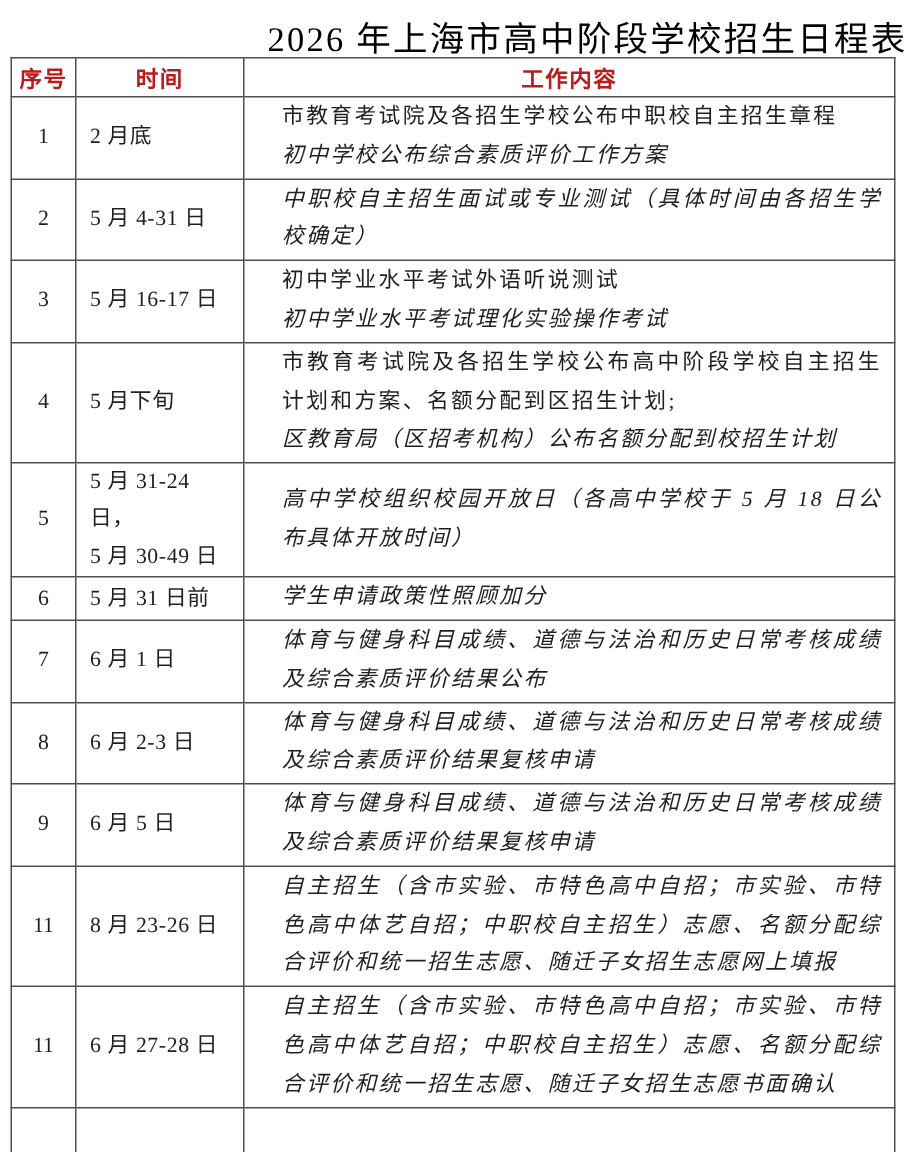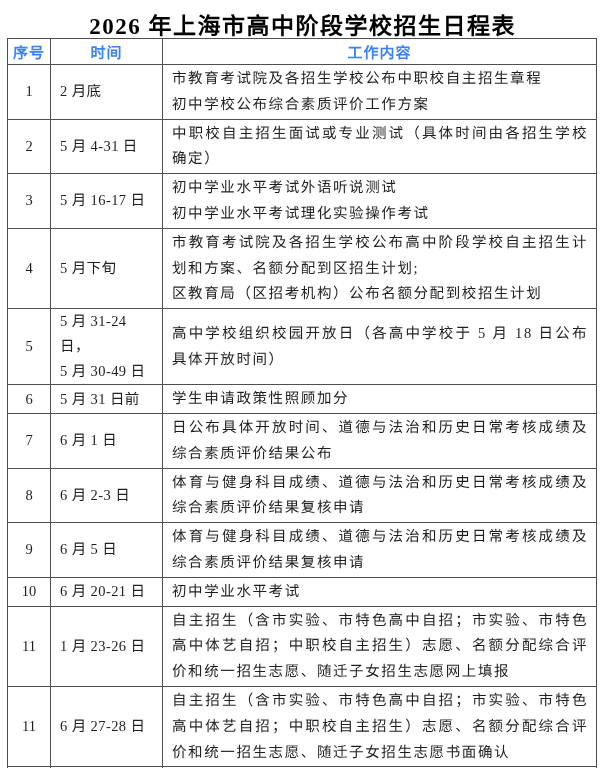--- a/index.html
+++ b/index.html
@@ -13,23 +13,23 @@
   }
   .page {
     width: 605px;
     height: 768px;
     background: #ffffff;
     position: relative;
   }
   .doc-title {
     padding-top: 7px;
     height: 38px;
-    text-align: center;
+    text-align: right;
     font-family: "Liberation Serif", "DejaVu Serif", serif;
-    font-weight: bold;
+    font-weight: normal;
     font-size: 23px;
     letter-spacing: 1.5px;
     color: #000000;
     white-space: nowrap;
   }
   table.schedule {
     border-collapse: collapse;
     table-layout: fixed;
     margin-left: 7px;
     width: 589px;
@@ -38,21 +38,21 @@
   col.c-time { width: 112px; }
   col.c-work { width: 434px; }
   th, td {
     border: 1px solid #4f4f4f;
     vertical-align: middle;
   }
   th {
     font-family: "Liberation Sans", "DejaVu Sans", sans-serif;
     font-weight: bold;
     font-size: 15px;
-    color: #3b82f6;
+    color: #b91c1c;
     height: 26px;
     letter-spacing: 1px;
   }
   td {
     font-size: 14.5px;
     color: #1f1f1f;
   }
   td.cell-no {
     text-align: center;
     letter-spacing: 0;
@@ -63,22 +63,22 @@
     letter-spacing: 0.4px;
     line-height: 25px;
   }
   td.cell-content {
     padding: 1px 8px 1px 9px;
     letter-spacing: 1.6px;
     line-height: 25.8px;
     text-align: justify;
     text-justify: inter-ideograph;
   }
-  td.cell-content .para { text-align: justify; }
-  td.cell-content .para:last-child { text-align-last: left; }
+  td.cell-content .para { text-align: justify; margin-left: 16px; }
+  td.cell-content .para:last-child { text-align-last: left; font-style: italic; }
   tr.lines-1 td { height: 25px; }
   tr.lines-2 td { height: 51px; }
   tr.lines-3 td { height: 76px; }
 </style>
 </head>
 <body>
 
 <div class="page">
   <div class="doc-title">2026 年上海市高中阶段学校招生日程表</div>
 
@@ -153,54 +153,45 @@
           <td class="cell-content">
             <div class="para">学生申请政策性照顾加分</div>
           </td>
         </tr>
         <tr class="lines-2">
           <td class="cell-no">7</td>
           <td class="cell-time">
             <div>6 月 1 日</div>
           </td>
           <td class="cell-content">
-            <div class="para">日公布具体开放时间、道德与法治和历史日常考核成绩及综合素质评价结果公布</div>
+            <div class="para">体育与健身科目成绩、道德与法治和历史日常考核成绩及综合素质评价结果公布</div>
           </td>
         </tr>
         <tr class="lines-2">
           <td class="cell-no">8</td>
           <td class="cell-time">
             <div>6 月 2-3 日</div>
           </td>
           <td class="cell-content">
             <div class="para">体育与健身科目成绩、道德与法治和历史日常考核成绩及综合素质评价结果复核申请</div>
           </td>
         </tr>
         <tr class="lines-2">
           <td class="cell-no">9</td>
           <td class="cell-time">
             <div>6 月 5 日</div>
           </td>
           <td class="cell-content">
             <div class="para">体育与健身科目成绩、道德与法治和历史日常考核成绩及综合素质评价结果复核申请</div>
           </td>
         </tr>
-        <tr class="lines-1">
-          <td class="cell-no">10</td>
-          <td class="cell-time">
-            <div>6 月 20-21 日</div>
-          </td>
-          <td class="cell-content">
-            <div class="para">初中学业水平考试</div>
-          </td>
-        </tr>
         <tr class="lines-3">
           <td class="cell-no">11</td>
           <td class="cell-time">
-            <div>1 月 23-26 日</div>
+            <div>8 月 23-26 日</div>
           </td>
           <td class="cell-content">
             <div class="para">自主招生（含市实验、市特色高中自招；市实验、市特色高中体艺自招；中职校自主招生）志愿、名额分配综合评价和统一招生志愿、随迁子女招生志愿网上填报</div>
           </td>
         </tr>
         <tr class="lines-3">
           <td class="cell-no">11</td>
           <td class="cell-time">
             <div>6 月 27-28 日</div>
           </td>

